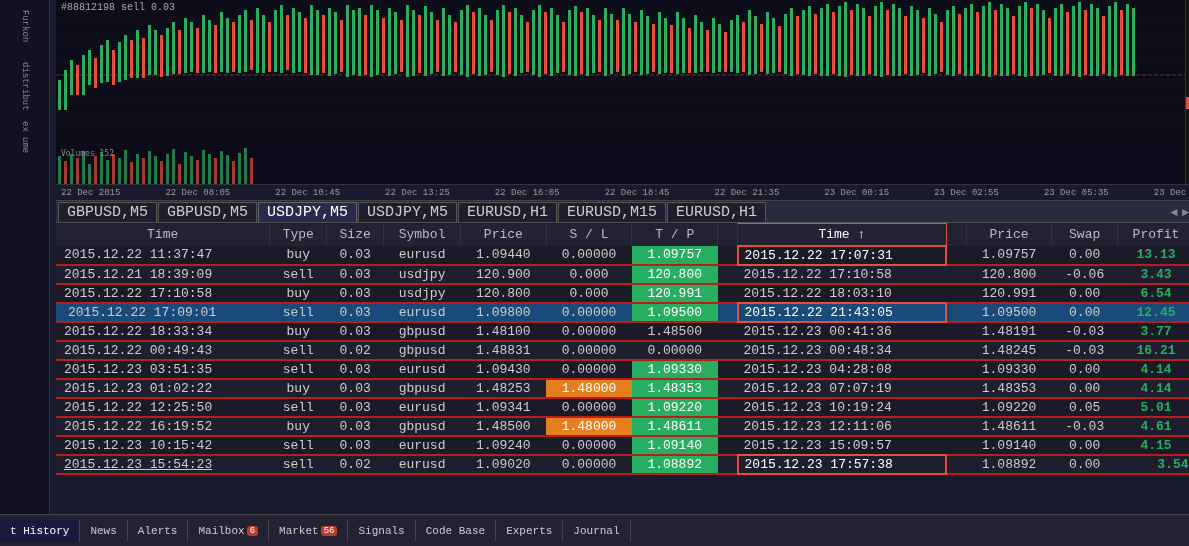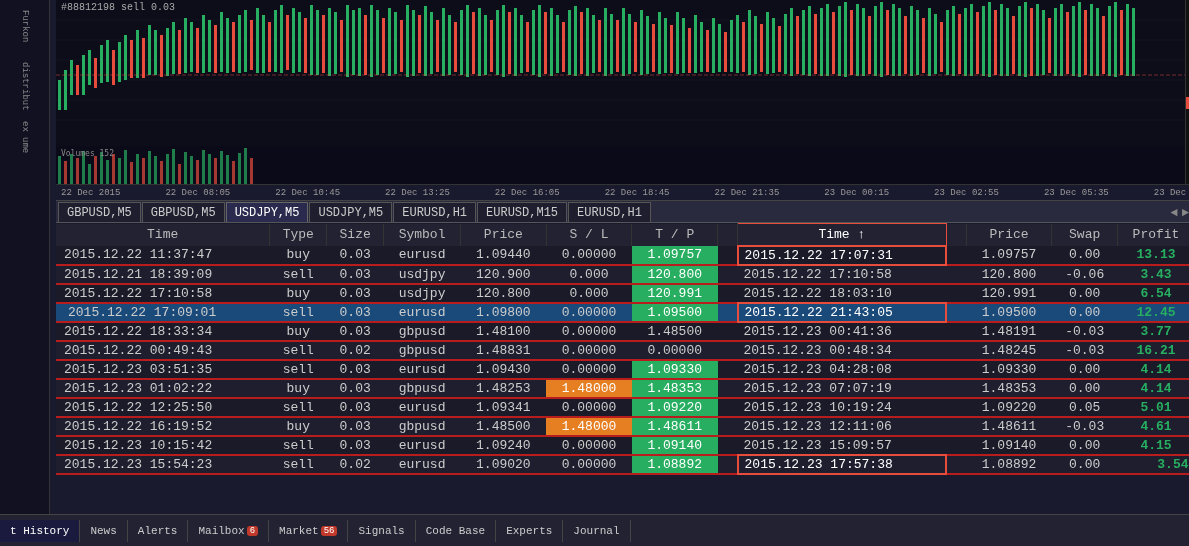--- a/index.html
+++ b/index.html
@@ -75,21 +75,21 @@
       height: 22px;
       display: flex;
       align-items: flex-end;
       border-bottom: 1px solid #555;
       padding-left: 2px;
     }
 
     .tab {
       height: 20px;
       padding: 0 8px;
-      font-size: 12px;
+      font-size: 15px;
       color: #ccc;
       background: #1e1e2e;
       border: 1px solid #555;
       border-bottom: none;
       cursor: pointer;
       display: flex;
       align-items: center;
       margin-right: 1px;
     }
 
@@ -699,21 +699,21 @@
     <td style="">0.00000</td>
     <td style="background:#27ae60; color:white;">1.09140</td>
     <td></td>
     <td style="text-align:left; ">2015.12.23 15:09:57</td>
     <td></td>
     <td>1.09140</td>
     <td>0.00</td>
     <td style="color:#27ae60; font-weight:bold;">4.15</td>
   </tr>
             <tr>
-    <td class="col-time" style="text-align:left; padding-left:8px;">2015.12.23 15:54:23</td>
+    <td class="col-time" style="text-align:left; padding-left:8px;text-decoration:underline;">2015.12.23 15:54:23</td>
     <td>sell</td>
     <td>0.02</td>
     <td>eurusd</td>
     <td>1.09020</td>
     <td style="">0.00000</td>
     <td style="background:#27ae60; color:white;">1.08892</td>
     <td></td>
     <td style="text-align:left; border:2px solid #e74c3c; color:white;">2015.12.23 17:57:38</td>
     <td></td>
     <td>1.08892</td>

